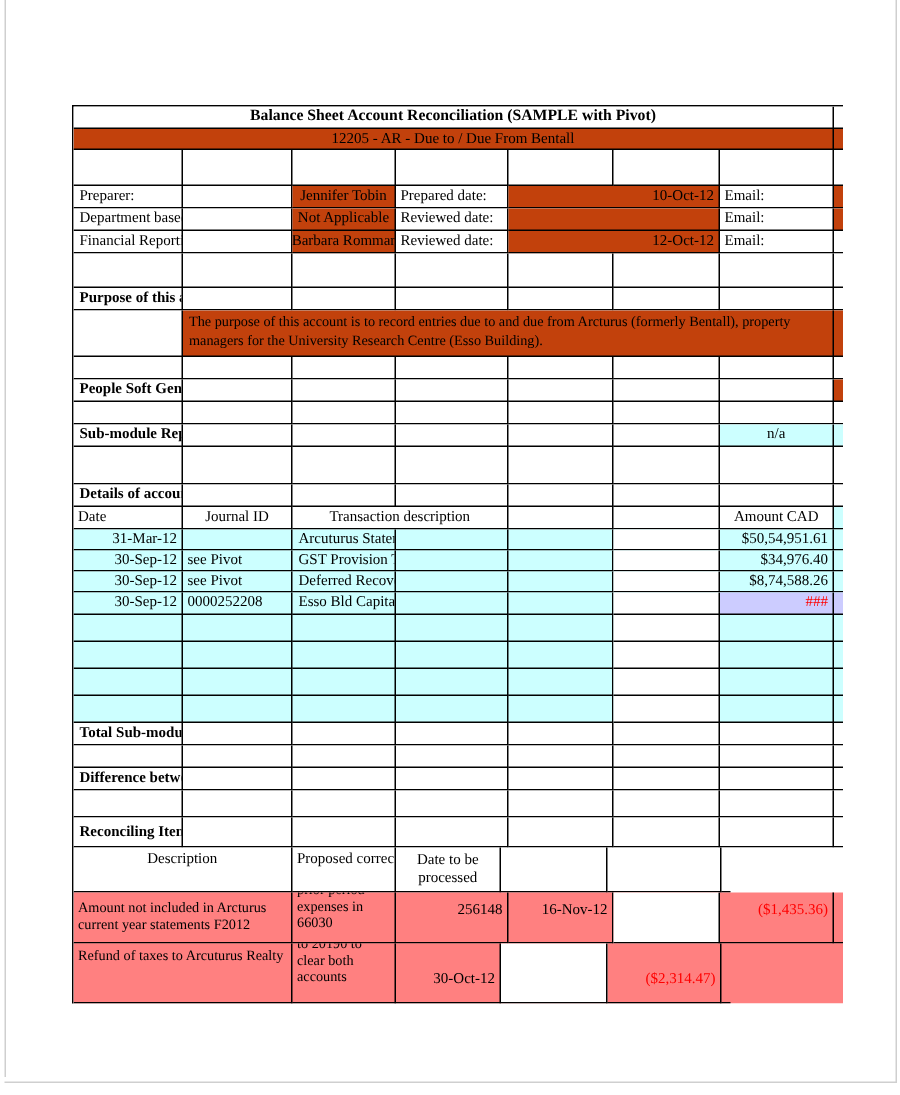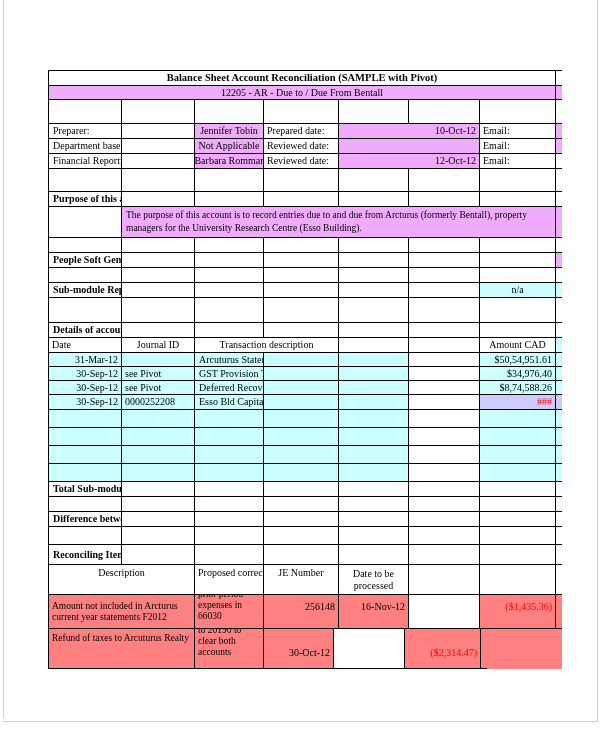--- a/index.html
+++ b/index.html
@@ -15,21 +15,21 @@
   #sheet{position:absolute;left:48px;top:70px;width:514px;height:599px;overflow:hidden;
          border-left:1px solid #000;border-top:1px solid #000;box-sizing:border-box;background:#fff;}
   .r{position:relative;z-index:0;display:flex;background:#fff;}
   .c{box-sizing:border-box;position:relative;border-right:1px solid #000;border-bottom:1px solid #000;
      font-size:10px;line-height:1.2;display:flex;align-items:center;padding:0 3px;overflow:hidden;}
   .c.sliver{border-right:none;padding:0;}
   
   .w1{width:73px}.w2{width:73px}.w3{width:69px}.w4{width:75px}.w5{width:70px}.w6{width:71px}.w7{width:76px}.w8{width:6px}
   .w12{width:146px}.w34{width:144px}.w56{width:141px}.w17{width:507px}.w27{width:434px}
   
-  .bg-y{background:#f0abfc}.bg-c{background:#CCFFFF}.bg-l{background:#CCCCFF}.bg-w{background:#fff}
+  .bg-y{background:#c2410c}.bg-c{background:#CCFFFF}.bg-l{background:#CCCCFF}.bg-w{background:#fff}
   .row-c{background:#CCFFFF}.row-s{background:#FF8080}
   
   .b{font-weight:bold}
   .ce{justify-content:center;text-align:center}
   .ra{justify-content:flex-end;text-align:left}
   .red{color:#FF0000}
   .ovf{position:absolute;z-index:-1;left:4px;top:0;height:100%;display:flex;align-items:center;white-space:nowrap;}
   .wrap{display:block;white-space:normal;}
   .small{font-size:9.5px;line-height:11px;}
   .clipA{margin-top:-6px;}
@@ -353,21 +353,20 @@
         <div class="c w4"></div>
         <div class="c w5"></div>
         <div class="c w6"></div>
         <div class="c w7"></div>
         <div class="c w8 sliver"></div>
     </div>
 
     <div class="r" style="height:30px">
       <div class="c w12 ce bot">Description</div>
       <div class="c w3 bot" style="white-space:nowrap">Proposed correc</div>
-      <div class="c w4 ce bot">JE Number</div>
       <div class="c w5 ce">
           <span class="wrap" style="text-align:center">Date to be processed</span>
         </div>
       <div class="c w6"></div>
       <div class="c w7"></div>
       <div class="c w8 sliver"></div>
     </div>
 
     <div class="r row-s" style="height:34px">
       <div class="c w12">

